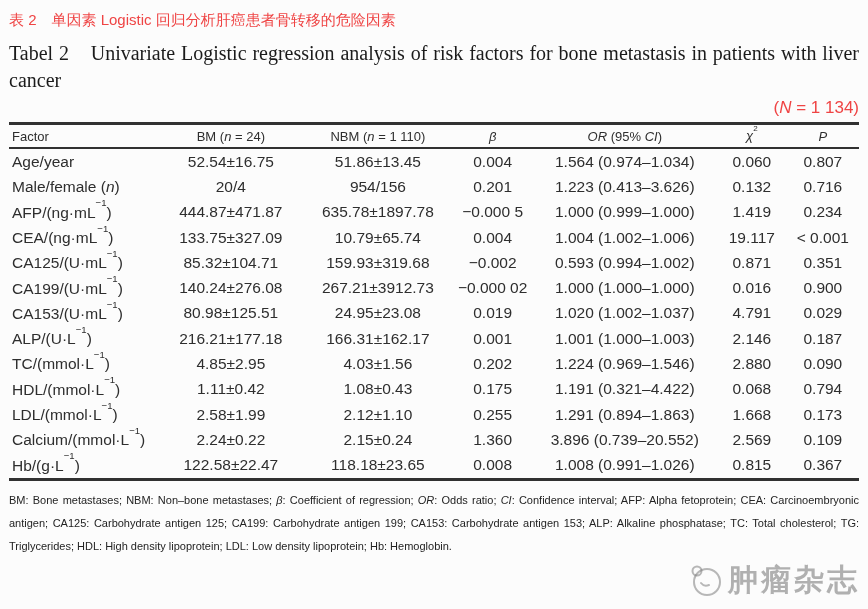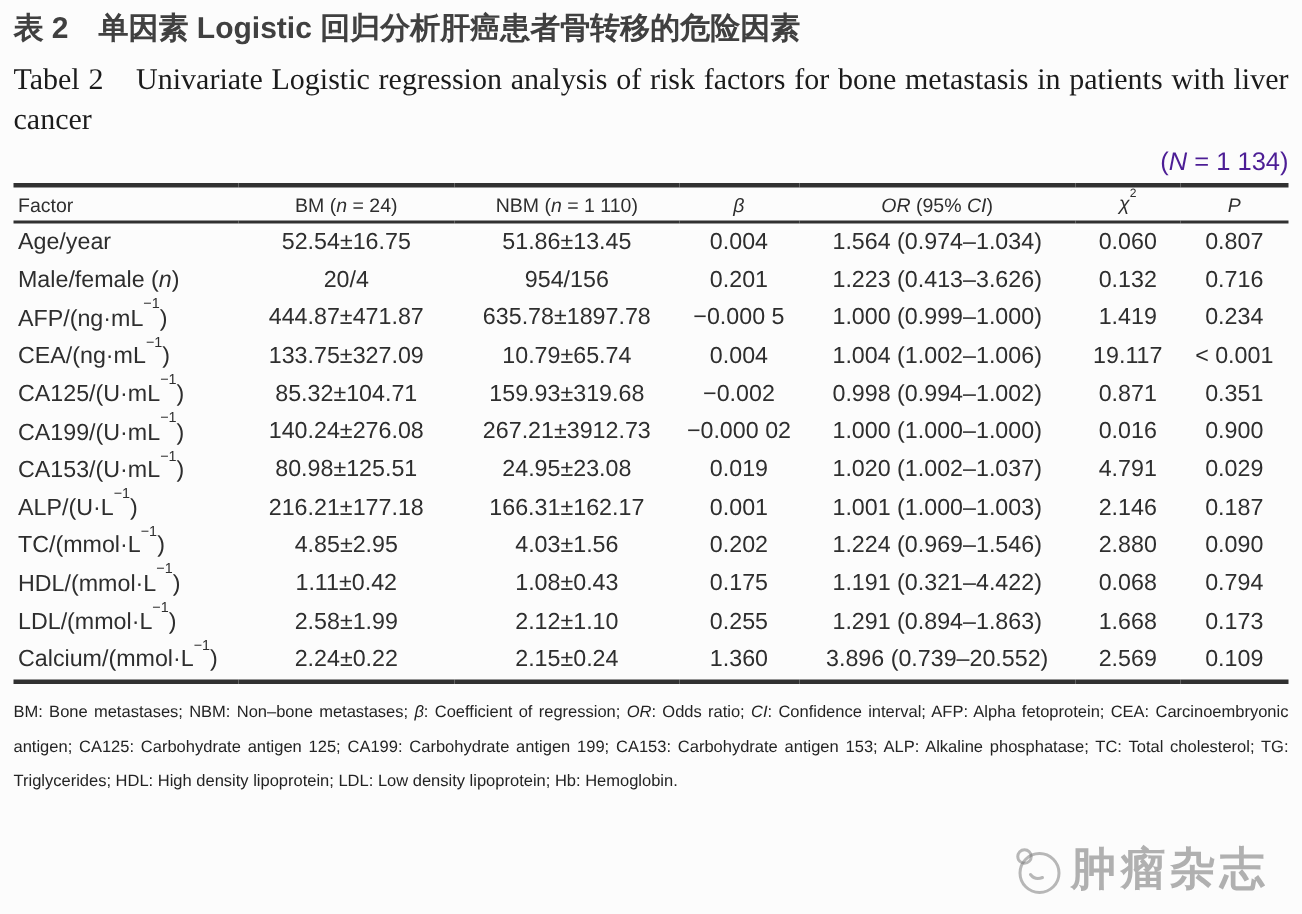--- a/index.html
+++ b/index.html
@@ -4,30 +4,30 @@
 <style>
   html, body { margin:0; padding:0; }
   body {
     width:868px; height:609px; overflow:hidden; position:relative;
     background:#fcfcfc; color:#2e2e2e;
     font-family:"Liberation Sans","DejaVu Sans",sans-serif;
   }
   .page { padding:6px 9px 0 9px; }
 
   .title-cn {
-    font-weight:700; font-size:20px; line-height:27px; color:#404040;
+    font-weight:400; font-size:15px; line-height:27px; color:#ef4444;
     font-family:"Liberation Sans","DejaVu Sans",sans-serif;
   }
   .title-en {
     margin-top:7px; font-family:"Liberation Serif","DejaVu Serif",serif;
     font-weight:400; font-size:20px; line-height:27px; color:#1b1b1b;
     text-align:justify;
   }
   .sample-size {
-    text-align:right; font-size:17px; line-height:21px; margin-top:3px; color:#4c1d95;
+    text-align:right; font-size:17px; line-height:21px; margin-top:3px; color:#ef4444;
   }
   .sample-size i, .title-en i { font-style:italic; }
 
   table {
     width:100%; border-collapse:collapse; margin-top:4px;
     border-top:3px solid #313131; border-bottom:3px solid #313131;
   }
   thead tr { border-bottom:2px solid #313131; }
   th {
     font-weight:400; font-size:13px; height:22px; vertical-align:middle;
@@ -46,21 +46,21 @@
   .col-p    { width:8.5%;  }
   sup { font-size:62%; position:relative; top:-0.55em; }
 
   .footnote {
     margin-top:8px; font-size:11px; line-height:23px; color:#232323;
     text-align:justify;
   }
   .footnote i { font-style:italic; }
 
   .watermark {
-    position:absolute; right:22px; bottom:10px;
+    position:absolute; right:8px; bottom:10px;
     display:flex; align-items:center; gap:3px;
     color:rgba(125,125,125,0.6); pointer-events:none;
   }
   .wm-logo { width:38px; height:38px; display:inline-block; }
   .wm-text {
     font-size:30px; font-weight:700; letter-spacing:3px; line-height:38px;
     font-family:"Liberation Sans","DejaVu Sans",sans-serif;
   }
 </style>
 </head>
@@ -121,21 +121,21 @@
           <td class="col-beta">0.004</td>
           <td class="col-or">1.004 (1.002–1.006)</td>
           <td class="col-chi2">19.117</td>
           <td class="col-p">&lt; 0.001</td>
         </tr>
         <tr>
           <td class="col-factor">CA125/(U·mL<sup>−1</sup>)</td>
           <td class="col-bm">85.32±104.71</td>
           <td class="col-nbm">159.93±319.68</td>
           <td class="col-beta">−0.002</td>
-          <td class="col-or">0.998 (0.994–1.002)</td>
+          <td class="col-or">0.593 (0.994–1.002)</td>
           <td class="col-chi2">0.871</td>
           <td class="col-p">0.351</td>
         </tr>
         <tr>
           <td class="col-factor">CA199/(U·mL<sup>−1</sup>)</td>
           <td class="col-bm">140.24±276.08</td>
           <td class="col-nbm">267.21±3912.73</td>
           <td class="col-beta">−0.000 02</td>
           <td class="col-or">1.000 (1.000–1.000)</td>
           <td class="col-chi2">0.016</td>
@@ -187,20 +187,29 @@
           <td class="col-p">0.173</td>
         </tr>
         <tr>
           <td class="col-factor">Calcium/(mmol·L<sup>−1</sup>)</td>
           <td class="col-bm">2.24±0.22</td>
           <td class="col-nbm">2.15±0.24</td>
           <td class="col-beta">1.360</td>
           <td class="col-or">3.896 (0.739–20.552)</td>
           <td class="col-chi2">2.569</td>
           <td class="col-p">0.109</td>
+        </tr>
+        <tr>
+          <td class="col-factor">Hb/(g·L<sup>−1</sup>)</td>
+          <td class="col-bm">122.58±22.47</td>
+          <td class="col-nbm">118.18±23.65</td>
+          <td class="col-beta">0.008</td>
+          <td class="col-or">1.008 (0.991–1.026)</td>
+          <td class="col-chi2">0.815</td>
+          <td class="col-p">0.367</td>
         </tr>
       </tbody>
   </table>
 
   <div class="footnote">BM: Bone metastases; NBM: Non–bone metastases; <i>β</i>: Coefficient of regression; <i>OR</i>: Odds ratio; <i>CI</i>: Confidence interval; AFP: Alpha fetoprotein; CEA: Carcinoembryonic antigen; CA125: Carbohydrate antigen 125; CA199: Carbohydrate antigen 199; CA153: Carbohydrate antigen 153; ALP: Alkaline phosphatase; TC: Total cholesterol; TG: Triglycerides; HDL: High density lipoprotein; LDL: Low density lipoprotein; Hb: Hemoglobin.</div>
 
   <div class="watermark">
     <span class="wm-logo">
       <svg viewBox="0 0 38 38" width="38" height="38">
         <circle cx="20" cy="21" r="13" fill="none" stroke="rgba(125,125,125,0.55)" stroke-width="2"></circle>

